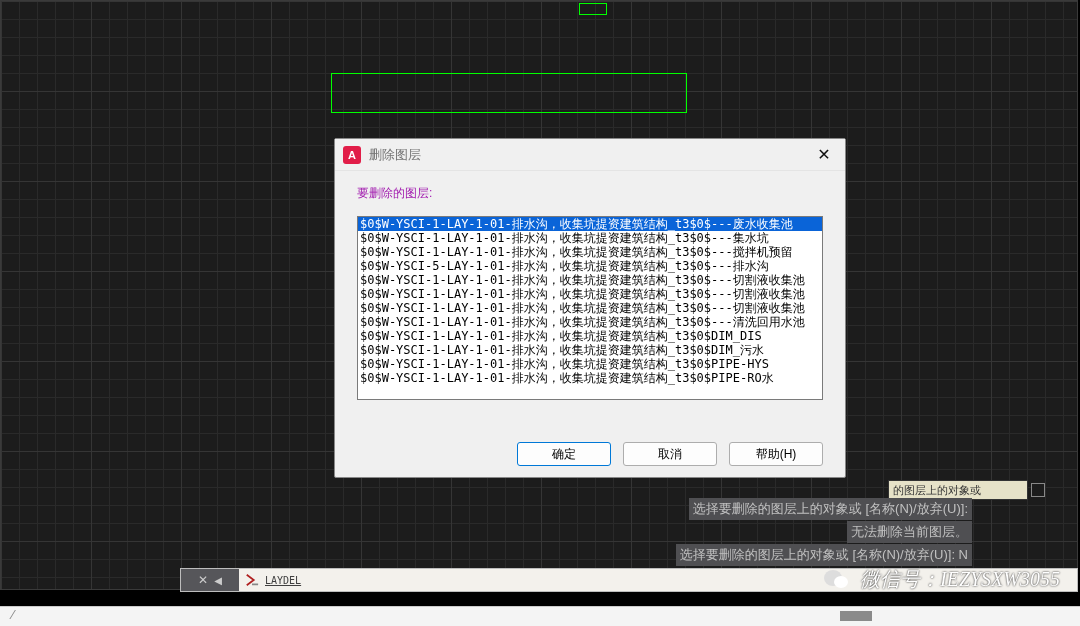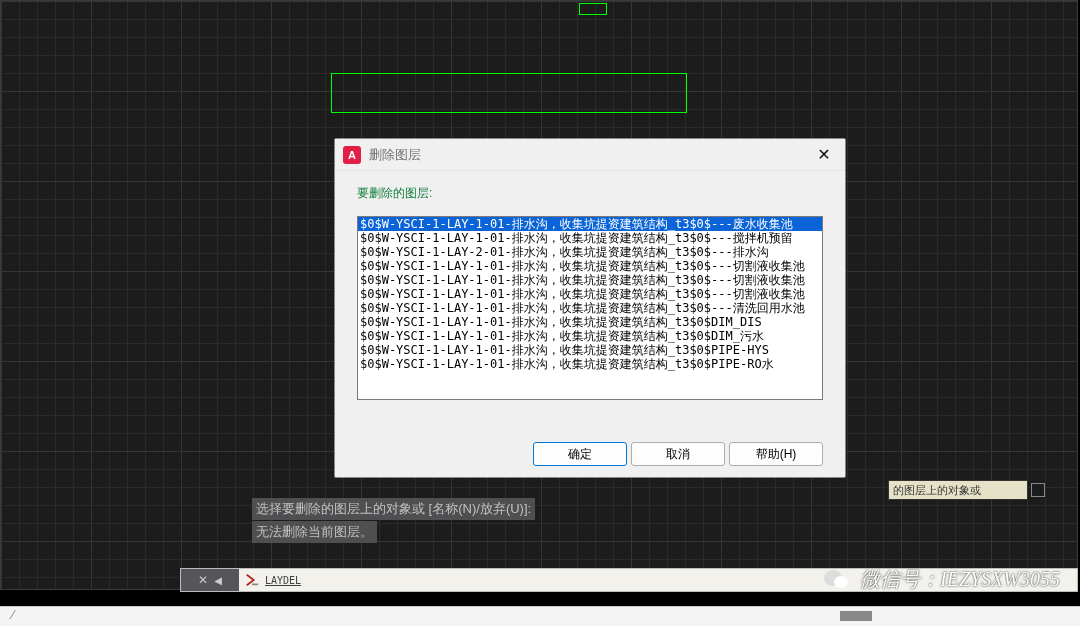--- a/index.html
+++ b/index.html
@@ -73,21 +73,21 @@
     width:26px;height:24px;
     display:flex;align-items:center;justify-content:center;
     font-size:16px;color:#111;cursor:pointer;
   }
   .dlg-body{
     flex:1;
     padding: 14px 22px 0 22px;
   }
   .prompt{
     font-size:12px;
-    color:#15803d;
+    color:#a21caf;
     margin-bottom:14px;
   }
   .listbox{
     width:100%;
     height:184px;
     background:#fff;
     border:1px solid #7a7a7a;
     overflow-y:scroll;
     font-family: "SimSun","NSimSun",monospace;
     font-size:12px;
@@ -103,21 +103,21 @@
   .listbox .item.sel{
     background:#0a64d8;
     color:#fff;
   }
   .dlg-buttons{
     height:46px;
     display:flex;
     justify-content:flex-end;
     align-items:center;
     padding:0 22px;
-    gap:4px;
+    gap:12px;
     margin-left:36px;
   }
   .btn{
     min-width:94px;
     height:24px;
     font-size:12px;
     background:#fdfdfd;
     border:1px solid #adadad;
     border-radius:3px;
     display:flex;align-items:center;justify-content:center;
@@ -147,20 +147,21 @@
     background:#1c1c1c;
   }
 
   .cmd-history{
     position:absolute;
     left:252px; top:498px;
     width:720px;
     font-size:13px;
     color:#c0c0c0;
     line-height:22px;
+    text-align:right;
   }
   .cmd-history .ln{
     background:#4f4f52;
     display:inline-block;
     padding:0 4px;
     margin-bottom:1px;
   }
 
   .cmd-bar{
     position:absolute;
@@ -255,22 +256,23 @@
 <div class="dialog">
   <div class="titlebar">
     <div class="appicon">A</div>
     <div class="title">删除图层</div>
     <div class="x">✕</div>
   </div>
   <div class="dlg-body">
     <div class="prompt">要删除的图层:</div>
     <div class="listbox" id="listbox">
         <div class="item sel">$0$W-YSCI-1-LAY-1-01-排水沟，收集坑提资建筑结构_t3$0$---废水收集池</div>
+        <div class="item">$0$W-YSCI-1-LAY-1-01-排水沟，收集坑提资建筑结构_t3$0$---集水坑</div>
         <div class="item">$0$W-YSCI-1-LAY-1-01-排水沟，收集坑提资建筑结构_t3$0$---搅拌机预留</div>
-        <div class="item">$0$W-YSCI-1-LAY-2-01-排水沟，收集坑提资建筑结构_t3$0$---排水沟</div>
+        <div class="item">$0$W-YSCI-5-LAY-1-01-排水沟，收集坑提资建筑结构_t3$0$---排水沟</div>
         <div class="item">$0$W-YSCI-1-LAY-1-01-排水沟，收集坑提资建筑结构_t3$0$---切割液收集池</div>
         <div class="item">$0$W-YSCI-1-LAY-1-01-排水沟，收集坑提资建筑结构_t3$0$---切割液收集池</div>
         <div class="item">$0$W-YSCI-1-LAY-1-01-排水沟，收集坑提资建筑结构_t3$0$---切割液收集池</div>
         <div class="item">$0$W-YSCI-1-LAY-1-01-排水沟，收集坑提资建筑结构_t3$0$---清洗回用水池</div>
         <div class="item">$0$W-YSCI-1-LAY-1-01-排水沟，收集坑提资建筑结构_t3$0$DIM_DIS</div>
         <div class="item">$0$W-YSCI-1-LAY-1-01-排水沟，收集坑提资建筑结构_t3$0$DIM_污水</div>
         <div class="item">$0$W-YSCI-1-LAY-1-01-排水沟，收集坑提资建筑结构_t3$0$PIPE-HYS</div>
         <div class="item">$0$W-YSCI-1-LAY-1-01-排水沟，收集坑提资建筑结构_t3$0$PIPE-RO水</div>
       </div>
   </div>
@@ -279,20 +281,21 @@
     <div class="btn">取消</div>
     <div class="btn">帮助(H)</div>
   </div>
 </div>
 
 <div class="tip-remnant">的图层上的对象或</div>
 
 <div class="cmd-history">
   <span class="ln">选择要删除的图层上的对象或 [名称(N)/放弃(U)]:</span><br>
   <span class="ln">无法删除当前图层。</span><br>
+  <span class="ln">选择要删除的图层上的对象或 [名称(N)/放弃(U)]: N</span>
 </div>
 
 <div class="cmd-bar">
   <div class="tabicons">
     <span>✕</span>
     <span style="font-size:10px;">◀</span>
   </div>
   <div class="cmdicon">
     <svg viewBox="0 0 16 16">
         <path d="M2 2 L10 8 L2 14" stroke="#b02020" stroke-width="2" fill="none"></path>

